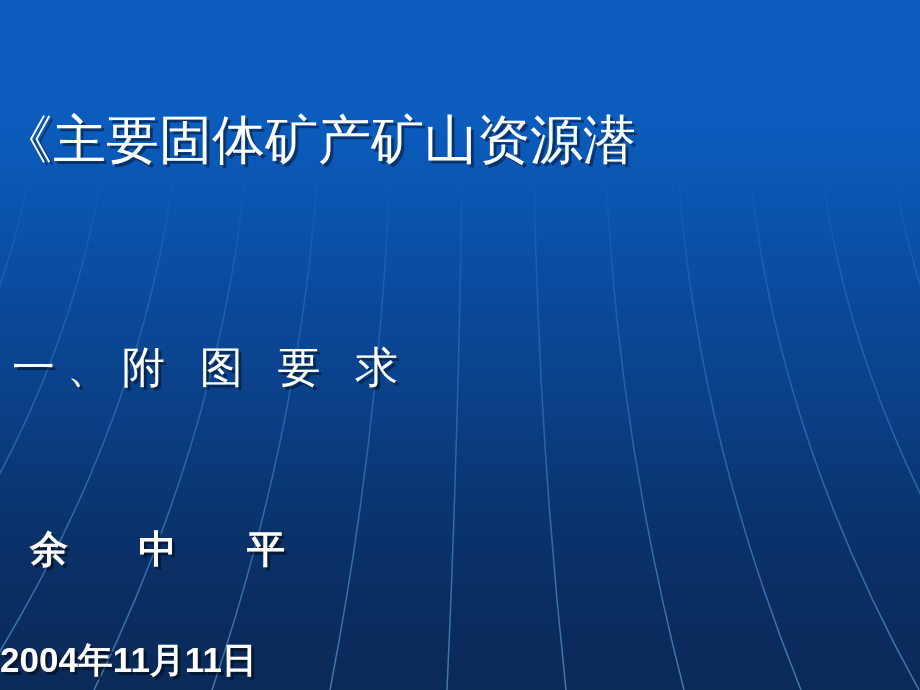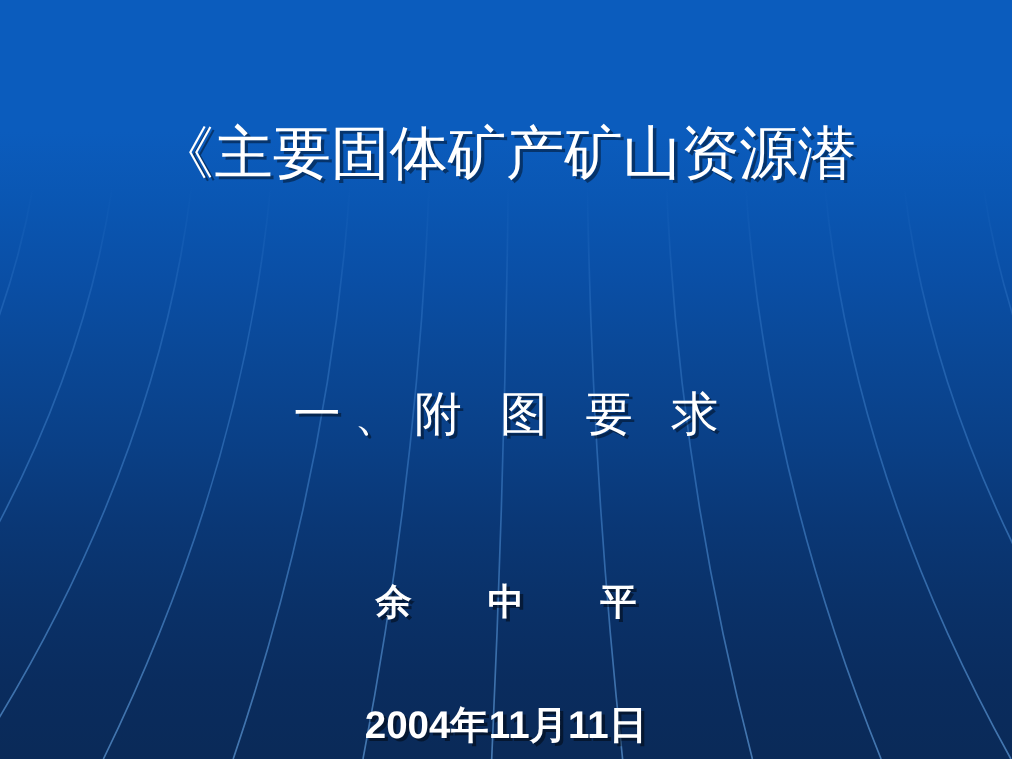--- a/index.html
+++ b/index.html
@@ -37,50 +37,49 @@
     inset: 0;
     width: 920px;
     height: 690px;
     pointer-events: none;
   }
 
   
   .txt {
     position: absolute;
     width: 100%;
-    text-align: center;
     color: #ffffff;
     white-space: nowrap;
     line-height: 1.0;
   }
 
   #title-block {
     top: 104px;
     font-size: 53px;
     line-height: 72px;
     letter-spacing: 0px;
     text-shadow: 3px 3px 0 rgba(0,0,0,0.42);
   }
   #title-block .tline { display: block; }
 
   #agenda-block {
-    top: 348px;
+    top: 338px;
     font-size: 43px;
     line-height: 60px;
     letter-spacing: 12px;
     text-indent: 12px;
     text-shadow: 3px 3px 0 rgba(0,0,0,0.42);
   }
   #agenda-block .aline { display: block; }
 
   #author-line {
     top: 530px;
     font-family: "Liberation Sans", "DejaVu Sans", sans-serif;
     font-weight: bold;
-    font-size: 33px;
+    font-size: 38px;
     letter-spacing: 30px;
     text-indent: 30px;
     text-shadow: 3px 3px 0 rgba(0,0,0,0.45);
   }
 
   #date-line {
     top: 618px;
     font-family: "Liberation Sans", "DejaVu Sans", sans-serif;
     font-weight: bold;
     font-size: 35px;

